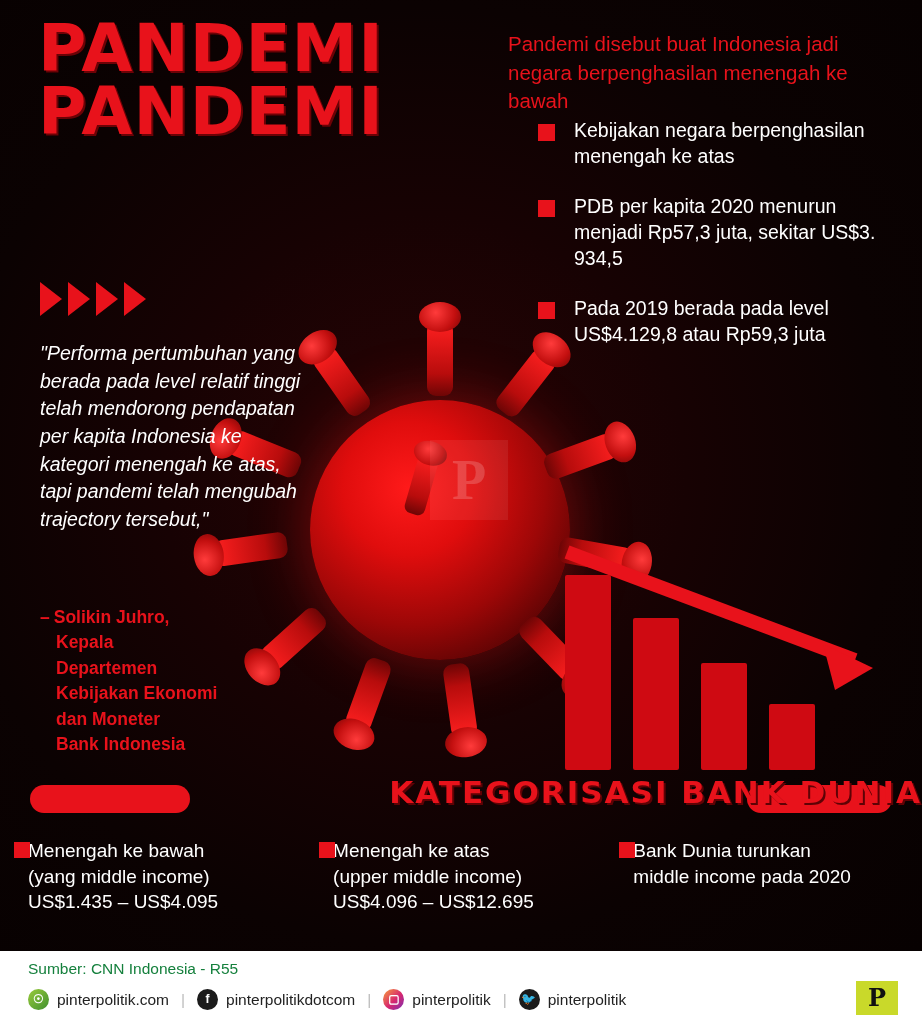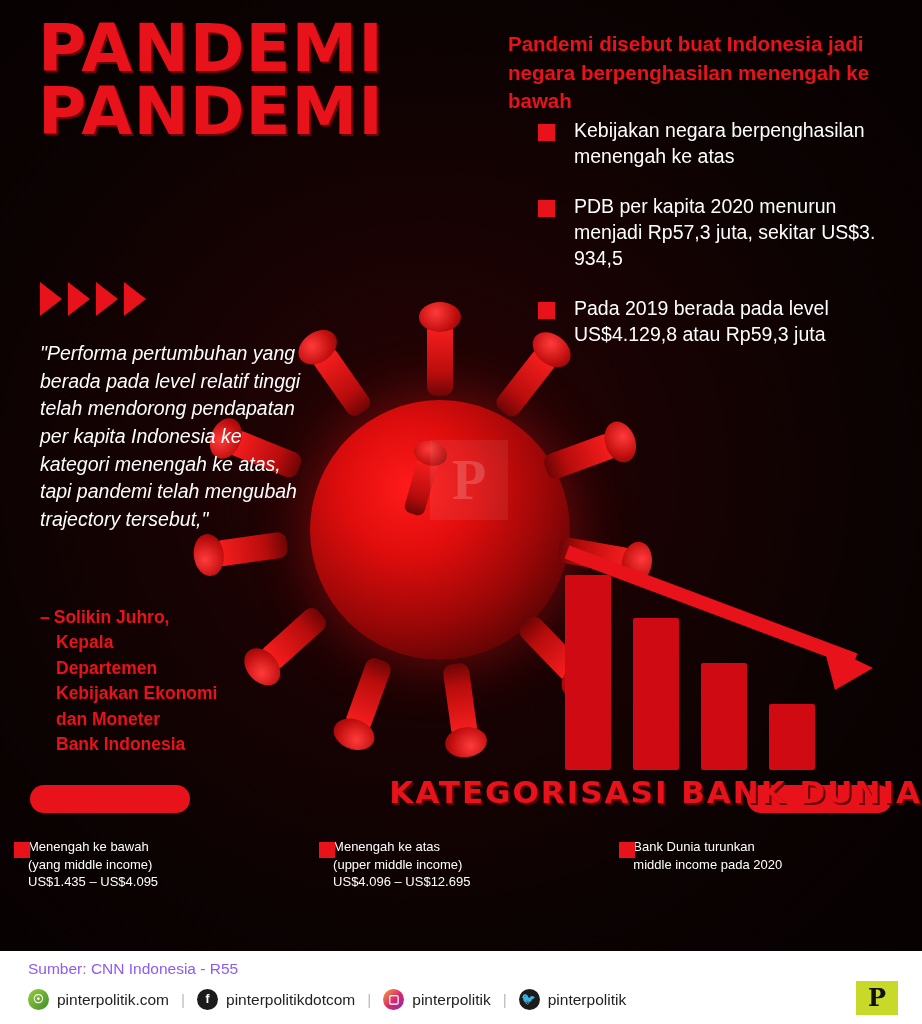--- a/index.html
+++ b/index.html
@@ -141,21 +141,21 @@
   .attrib .dash { margin-right: 4px; }
   .attrib-lines { padding-left: 16px; }
   .attrib-first { margin-left: -16px; }
   
   .right-title {
     position: absolute;
     left: 508px;
     top: 30px;
     width: 395px;
     color: #e8121b;
-    font-weight: bold;
+    font-weight: normal;
     font-size: 20.5px;
     line-height: 1.4;
   }
   .bullets {
     position: absolute;
     left: 538px;
     top: 118px;
     width: 370px;
   }
   .bullet {
@@ -204,21 +204,21 @@
   .cols {
     position: absolute;
     left: 0;
     top: 838px;
     width: 922px;
     display: flex;
   }
   .col {
     position: relative;
     color: #ffffff;
-    font-size: 13px;
+    font-size: 19px;
     line-height: 1.35;
     padding-left: 10px;
   }
   .col .sq {
     position: absolute;
     left: 14px; top: 4px;
     width: 16px; height: 16px;
     background: #e8121b;
   }
   .col .ctext { padding-left: 18px; }
@@ -230,21 +230,21 @@
     position: absolute;
     left: 0;
     top: 951px;
     width: 922px;
     height: 73px;
     background: #ffffff;
   }
   .footer .src {
     position: absolute;
     left: 28px; top: 9px;
-    color: #8b5cf6;
+    color: #15803d;
     font-size: 15.5px;
   }
   .footer .social {
     position: absolute;
     left: 28px; top: 38px;
     display: flex;
     align-items: center;
     color: #222;
     font-size: 15.5px;
   }

